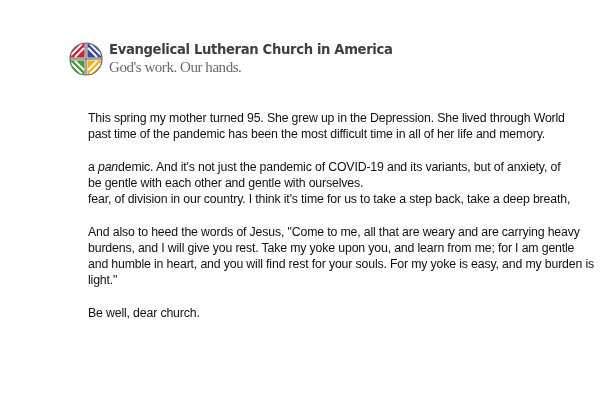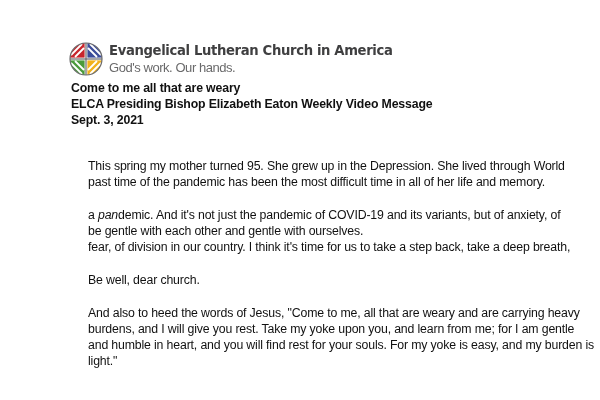--- a/index.html
+++ b/index.html
@@ -36,22 +36,22 @@
     }
     .org-name {
       font-family: "DejaVu Sans", sans-serif;
       font-size: 13.2px;
       font-weight: bold;
       color: #3f3f40;
       letter-spacing: -0.35px;
       white-space: nowrap;
     }
     .org-tagline {
-      font-family: Liberation Sans, sans-serif;
-      font-size: 13px;
+      font-family: Liberation Serif, serif;
+      font-size: 15px;
       color: #6a6a6b;
       margin-top: 3px;
       letter-spacing: -0.45px;
       white-space: nowrap;
     }
     .doc {
       position: absolute;
       left: 71px;
       top: 80px;
       width: 520px;
@@ -118,40 +118,35 @@
     </g>
     <circle cx="17" cy="17" r="16" fill="none" stroke="#6a6a6c" stroke-width="1.2"></circle>
   </svg>
   <div class="org-text">
     <span class="org-name">Evangelical Lutheran Church in America</span>
     <span class="org-tagline">God's work. Our hands.</span>
   </div>
 </div>
 
 <div class="doc">
-  <div class="heading-block">
-    <div>Come to me all that are weary</div>
-    <div>ELCA Presiding Bishop Elizabeth Eaton Weekly Video Message</div>
-    <div>Sept. 3, 2021</div>
-  </div>
 
   <div class="para p1">
     <div class="para-line">This spring my mother turned 95. She grew up in the Depression. She lived through World</div>
     <div class="para-line">past time of the pandemic has been the most difficult time in all of her life and memory.</div>
   </div>
 
   <div class="para p2">
     <div class="para-line"><span>a </span><span class="emph">pan</span><span>demic. And it's not just the pandemic of COVID-19 and its variants, but of anxiety, of</span></div>
     <div class="para-line">be gentle with each other and gentle with ourselves.</div>
     <div class="para-line">fear, of division in our country. I think it's time for us to take a step back, take a deep breath,</div>
   </div>
 
-  <div class="para p4">
-    <div class="para-line">Be well, dear church.</div>
-  </div>
-
   <div class="para p3">
     <div class="para-line">And also to heed the words of Jesus, "Come to me, all that are weary and are carrying heavy</div>
     <div class="para-line">burdens, and I will give you rest. Take my yoke upon you, and learn from me; for I am gentle</div>
     <div class="para-line">and humble in heart, and you will find rest for your souls. For my yoke is easy, and my burden is</div>
     <div class="para-line">light."</div>
   </div>
+
+  <div class="para p4">
+    <div class="para-line">Be well, dear church.</div>
+  </div>
 </div>
 
 </body></html>

